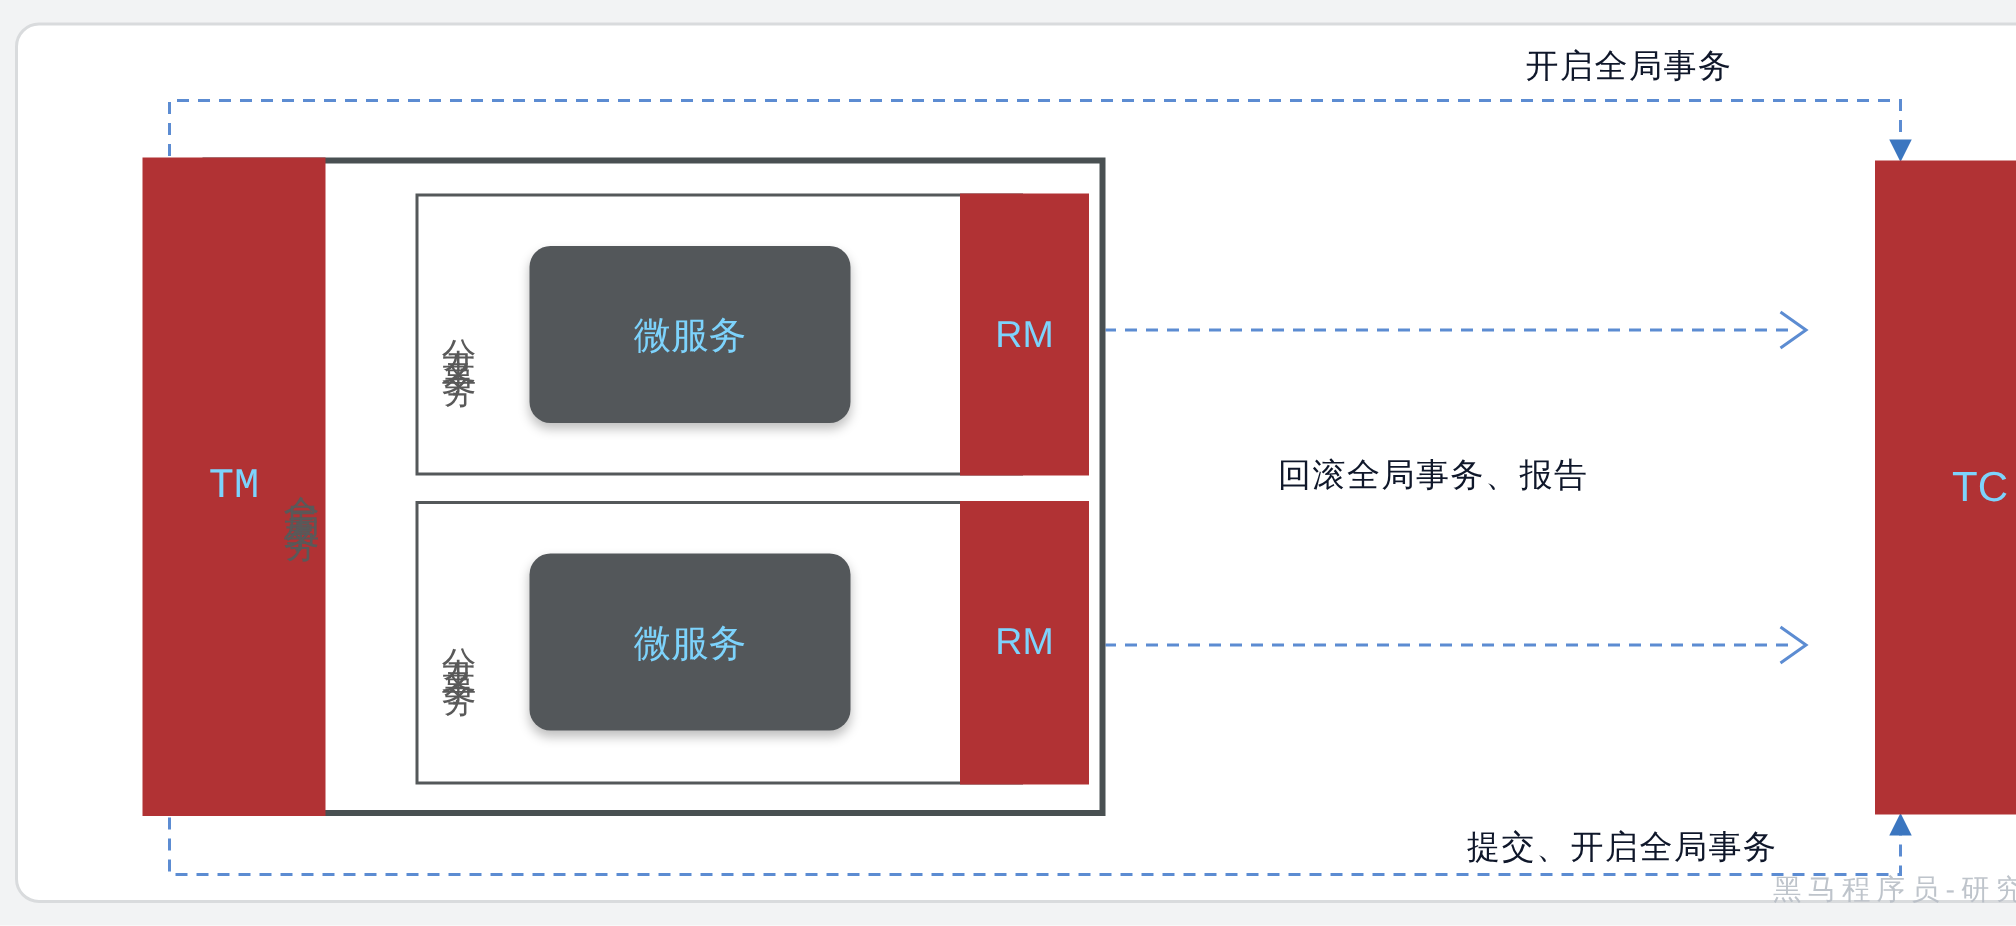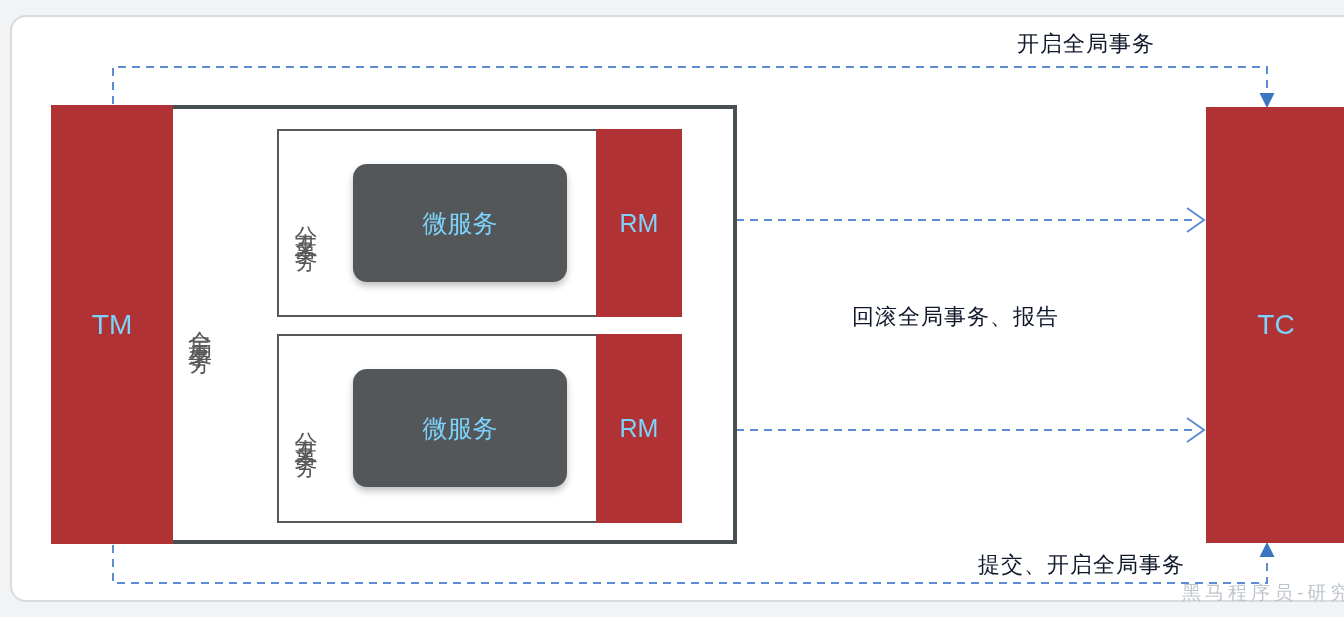--- a/index.html
+++ b/index.html
@@ -11,22 +11,22 @@
   .card{
     position:absolute;left:10px;top:15px;width:1360px;height:587px;
     background:#ffffff;border:2px solid #d9dbdd;border-radius:16px;
     box-sizing:border-box;
   }
   .overlay{position:absolute;left:0;top:0;z-index:1;}
   .node{
     position:absolute;display:flex;align-items:center;justify-content:center;
     color:#7dd3fc;z-index:2;box-sizing:border-box;
   }
-  .red{background:#b13234;}
-  .tm{left:51px;top:105px;width:122px;height:439px;font-size:28px;}
+  .red{background:#b13234;margin-left:44px;}
+  .tm{left:51px;top:105px;width:122px;height:439px;font-size:28px;font-family:Liberation Mono, monospace;}
   .tc{left:1206px;top:107px;width:140px;height:436px;font-size:28px;}
   .global-box{
     position:absolute;left:135px;top:105px;width:602px;height:439px;
     border:4px solid #495052;box-sizing:border-box;z-index:1;background:#ffffff;
   }
   .vlabel{
     position:absolute;z-index:2;display:flex;align-items:center;justify-content:center;
     writing-mode:vertical-rl;text-orientation:upright;
     color:#595959;
   }

